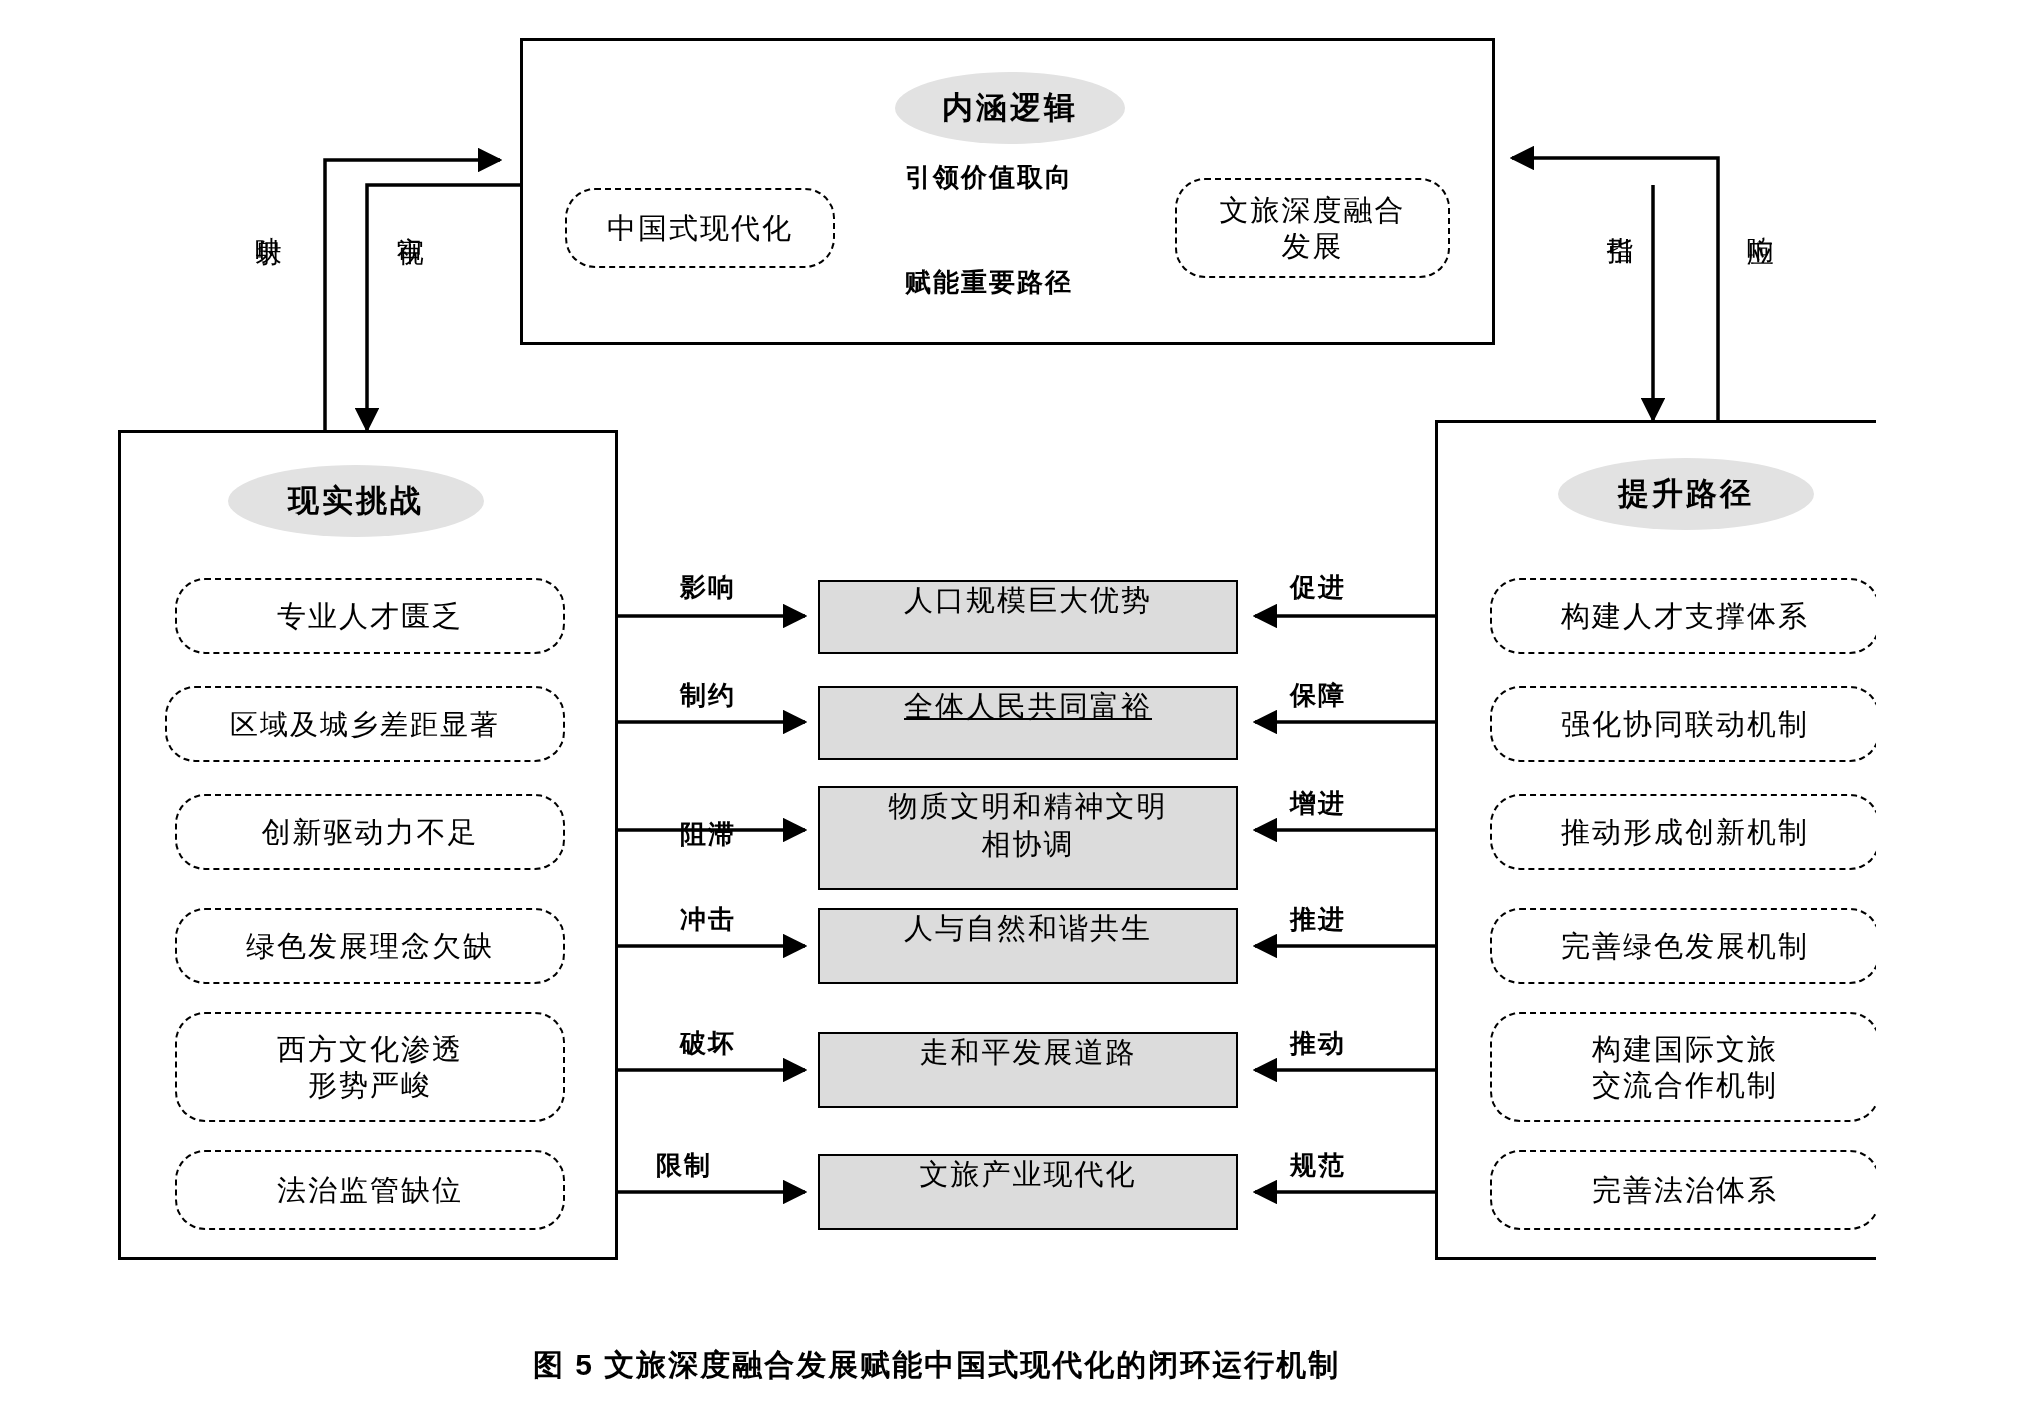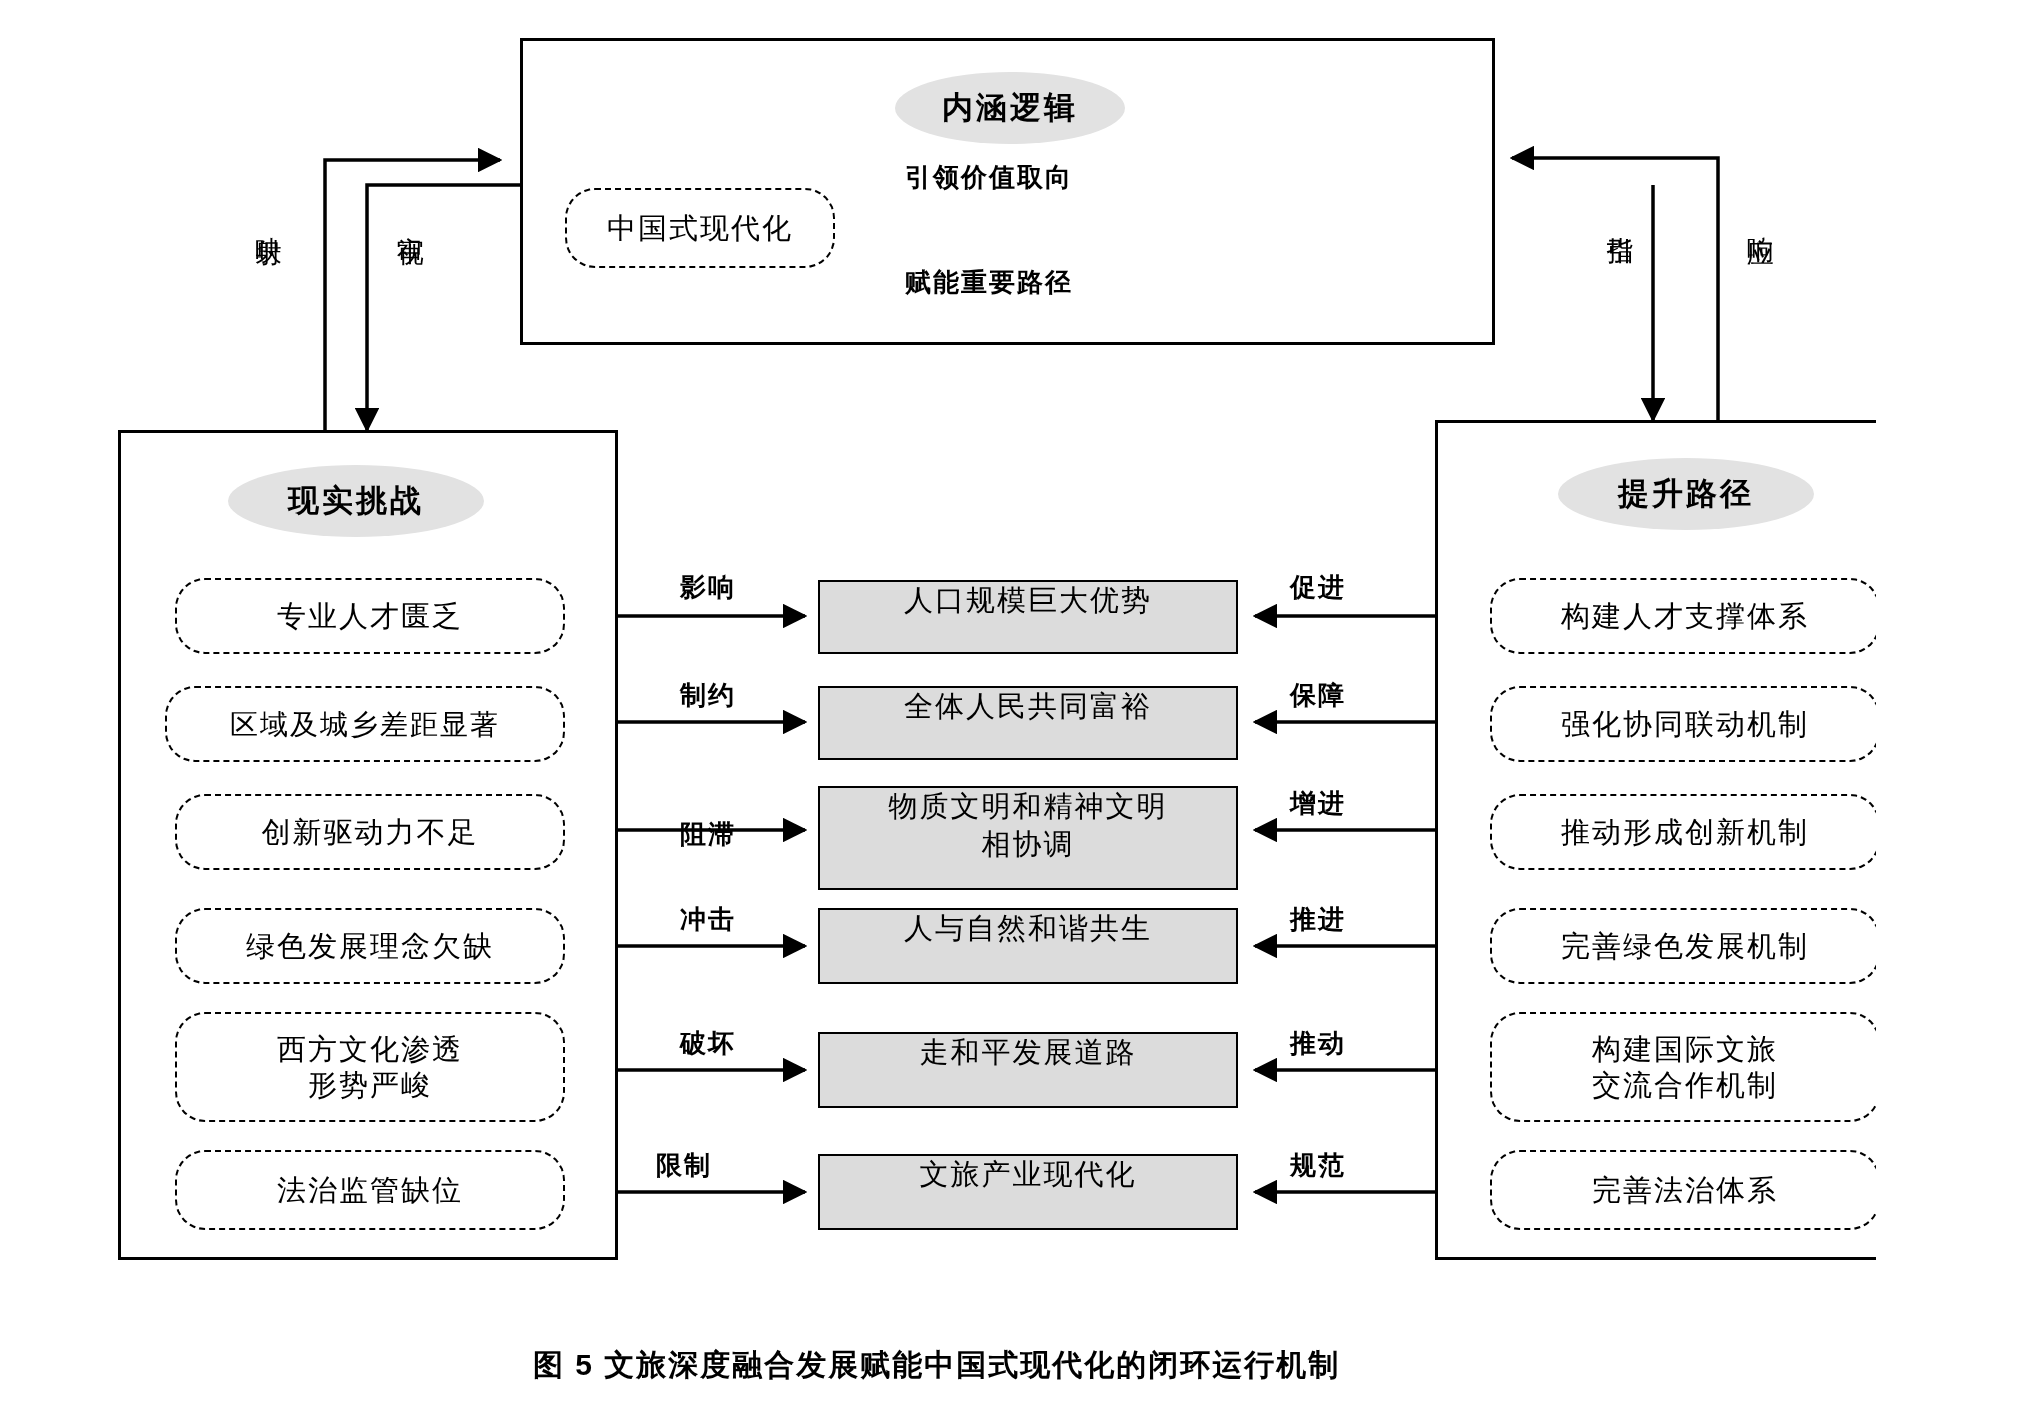--- a/index.html
+++ b/index.html
@@ -142,20 +142,24 @@
   <div class="box" style="left:520px; top:38px; width:975px; height:307px;"></div>
 
   <div class="ellipse-title" style="left:895px; top:72px; width:230px; height:72px;">
     <span>内涵逻辑</span>
   </div>
 
   <div class="dashed-pill" style="left:565px; top:188px; width:270px; height:80px;">
     <span>中国式现代化</span>
   </div>
 
+  <div class="dashed-pill" style="left:1175px; top:178px; width:275px; height:100px; white-space:pre-line;">
+    <span>文旅深度融合
+发展</span>
+  </div>
 
   <div class="edge-label" style="left:905px; top:160px;">
     <span>引领价值取向</span>
   </div>
   <div class="edge-label" style="left:905px; top:265px;">
     <span>赋能重要路径</span>
   </div>
 
   <div class="vlabel" style="left:248px; top:215px;">
     <span style="display:block; writing-mode:vertical-rl; text-orientation:upright;">映射</span>
@@ -192,21 +196,21 @@
     <span>西方文化渗透
 形势严峻</span>
   </div>
   <div class="dashed-pill" style="left:175px; top:1150px; width:390px; height:80px;">
     <span>法治监管缺位</span>
   </div>
 
   <div class="gray-box" style="left:818px; top:580px; width:420px; height:74px;">
     <span>人口规模巨大优势</span>
   </div>
-  <div class="gray-box" style="left:818px; top:686px; width:420px; height:74px;">
+  <div class="gray-box" style="left:818px; top:686px; width:420px; height:74px;text-decoration:underline;">
     <span>全体人民共同富裕</span>
   </div>
   <div class="gray-box" style="left:818px; top:786px; width:420px; height:104px; white-space:pre-line;">
     <span>物质文明和精神文明
 相协调</span>
   </div>
   <div class="gray-box" style="left:818px; top:908px; width:420px; height:76px;">
     <span>人与自然和谐共生</span>
   </div>
   <div class="gray-box" style="left:818px; top:1032px; width:420px; height:76px;">

